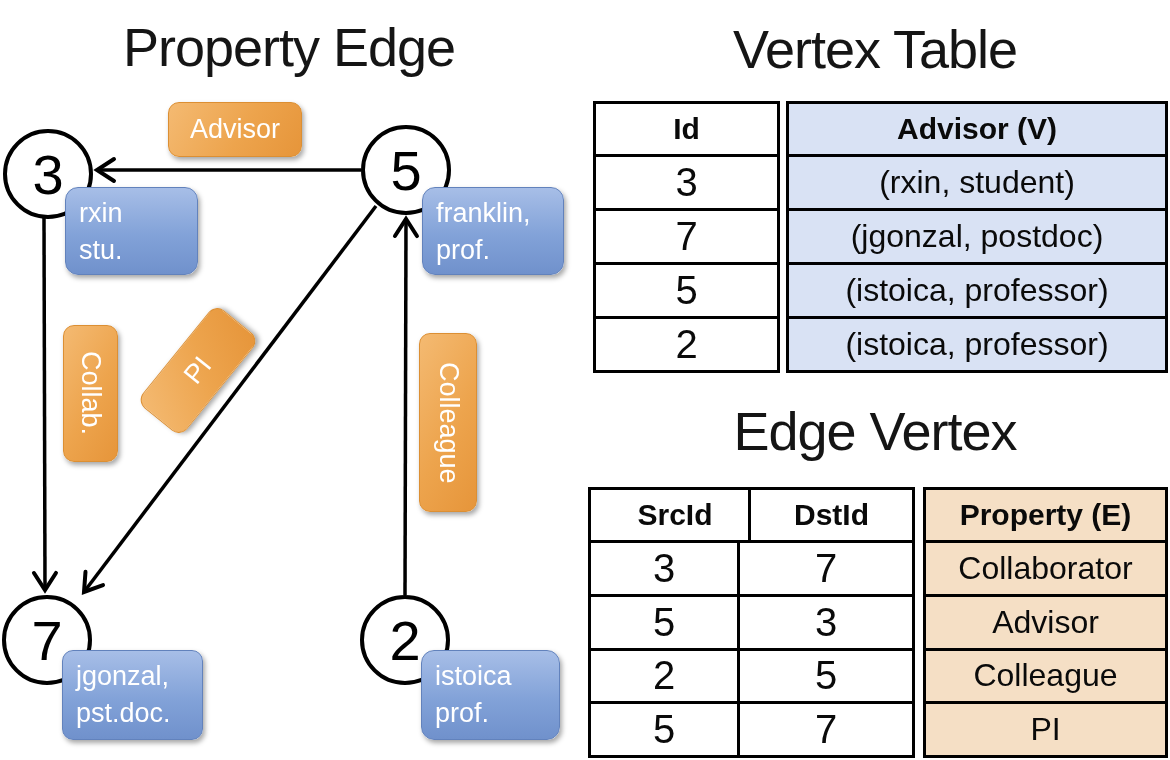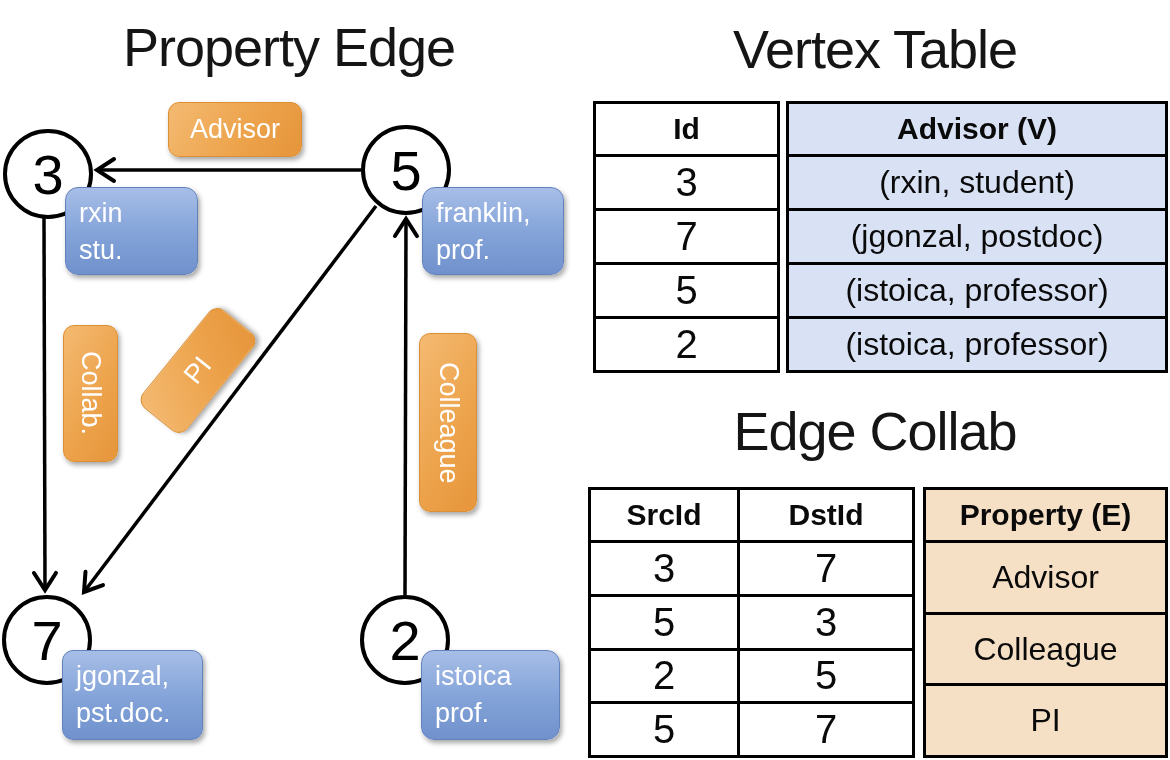--- a/index.html
+++ b/index.html
@@ -44,39 +44,39 @@
   #elabel-colleague { left:419px; top:333px; width:58px;  height:179px; }
   #elabel-pi        { left:135px; top:342px; width:126px; height:57px; transform:rotate(-51deg); }
   .vtext { writing-mode:vertical-rl; }
 
   
   .tcol { position:absolute; border:3px solid #000; display:flex; flex-direction:column; }
   .cell { display:flex; align-items:center; justify-content:center; border-bottom:3px solid #000; flex:1; }
   .cell:last-child, .row:last-child { border-bottom:none; }
   .cell.head { flex:0 0 53px; }
   .row { display:flex; border-bottom:3px solid #000; flex:1; }
-  .row.head { flex:0 0 53px; }
+  .row.head { flex:0 0 53px;padding-left:11px; }
   .cell2 { flex:1; display:flex; align-items:center; justify-content:center; }
   .cell2.first { flex:0 0 149px; border-right:3px solid #000; }
   .th { font-weight:bold; font-size:30px; color:#0a0a0a; }
   .td-num  { font-size:40px; font-weight:300; color:#0a0a0a; }
   .td-text { font-size:32px; font-weight:300; color:#0a0a0a; }
   #v-id-col     { left:593px; top:101px; width:187px; height:272px; background:#fff; }
   #v-prop-col   { left:786px; top:101px; width:382px; height:272px; background:#D9E2F4; }
   #e-srcdst-col { left:588px; top:487px; width:327px; height:271px; background:#fff; }
   #e-prop-col   { left:923px; top:487px; width:245px; height:271px; background:#F5DFC5; }
 </style>
 </head>
 <body>
 
 <div class="canvas">
 
   <div class="title" id="title-graph">Property Edge</div>
   <div class="title" id="title-vertex">Vertex Table</div>
-  <div class="title" id="title-edge">Edge Collab</div>
+  <div class="title" id="title-edge">Edge Vertex</div>
 
   <svg class="edges" width="1170" height="760" viewBox="0 0 1170 760">
     <defs>
       <marker id="arrow" markerUnits="userSpaceOnUse" orient="auto" markerWidth="44" markerHeight="32" viewBox="-24 -16 28 32" refX="0" refY="0">
         <path d="M -17 -11 L 0 0 L -17 11" fill="none" stroke="#000" stroke-width="4" stroke-linecap="round"></path>
       </marker>
     </defs>
     <g stroke="#000" stroke-width="3.5">
       <line x1="361" y1="170" x2="97" y2="170" marker-end="url(#arrow)"></line>
       <line x1="44" y1="218" x2="45" y2="590" marker-end="url(#arrow)"></line>
@@ -162,18 +162,19 @@
       <div class="cell2 td-num">5</div>
     </div>
     <div class="row">
       <div class="cell2 first td-num">5</div>
       <div class="cell2 td-num">7</div>
     </div>
   </div>
 
   <div class="tcol" id="e-prop-col">
     <div class="cell head th">Property (E)</div>
+    <div class="cell td-text">Collaborator</div>
     <div class="cell td-text">Advisor</div>
     <div class="cell td-text">Colleague</div>
     <div class="cell td-text">PI</div>
   </div>
 
 </div>
 
 </body></html>

